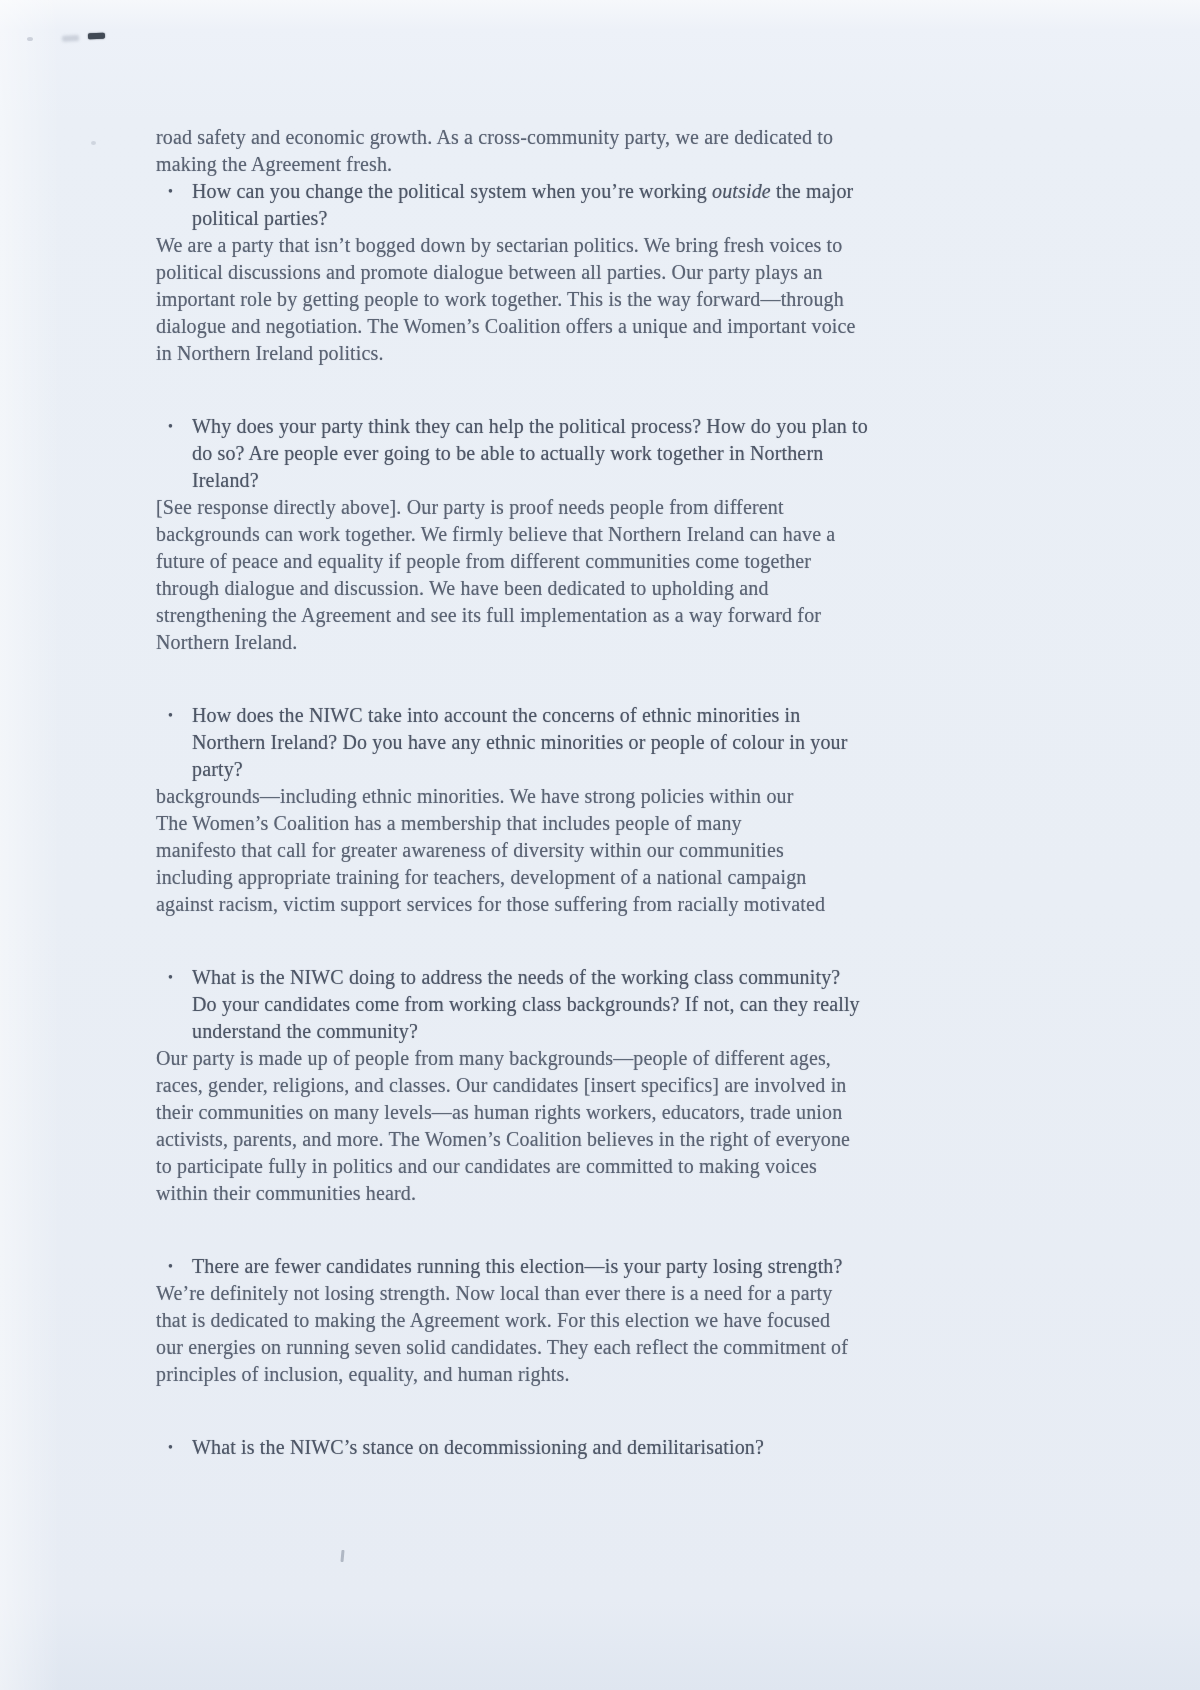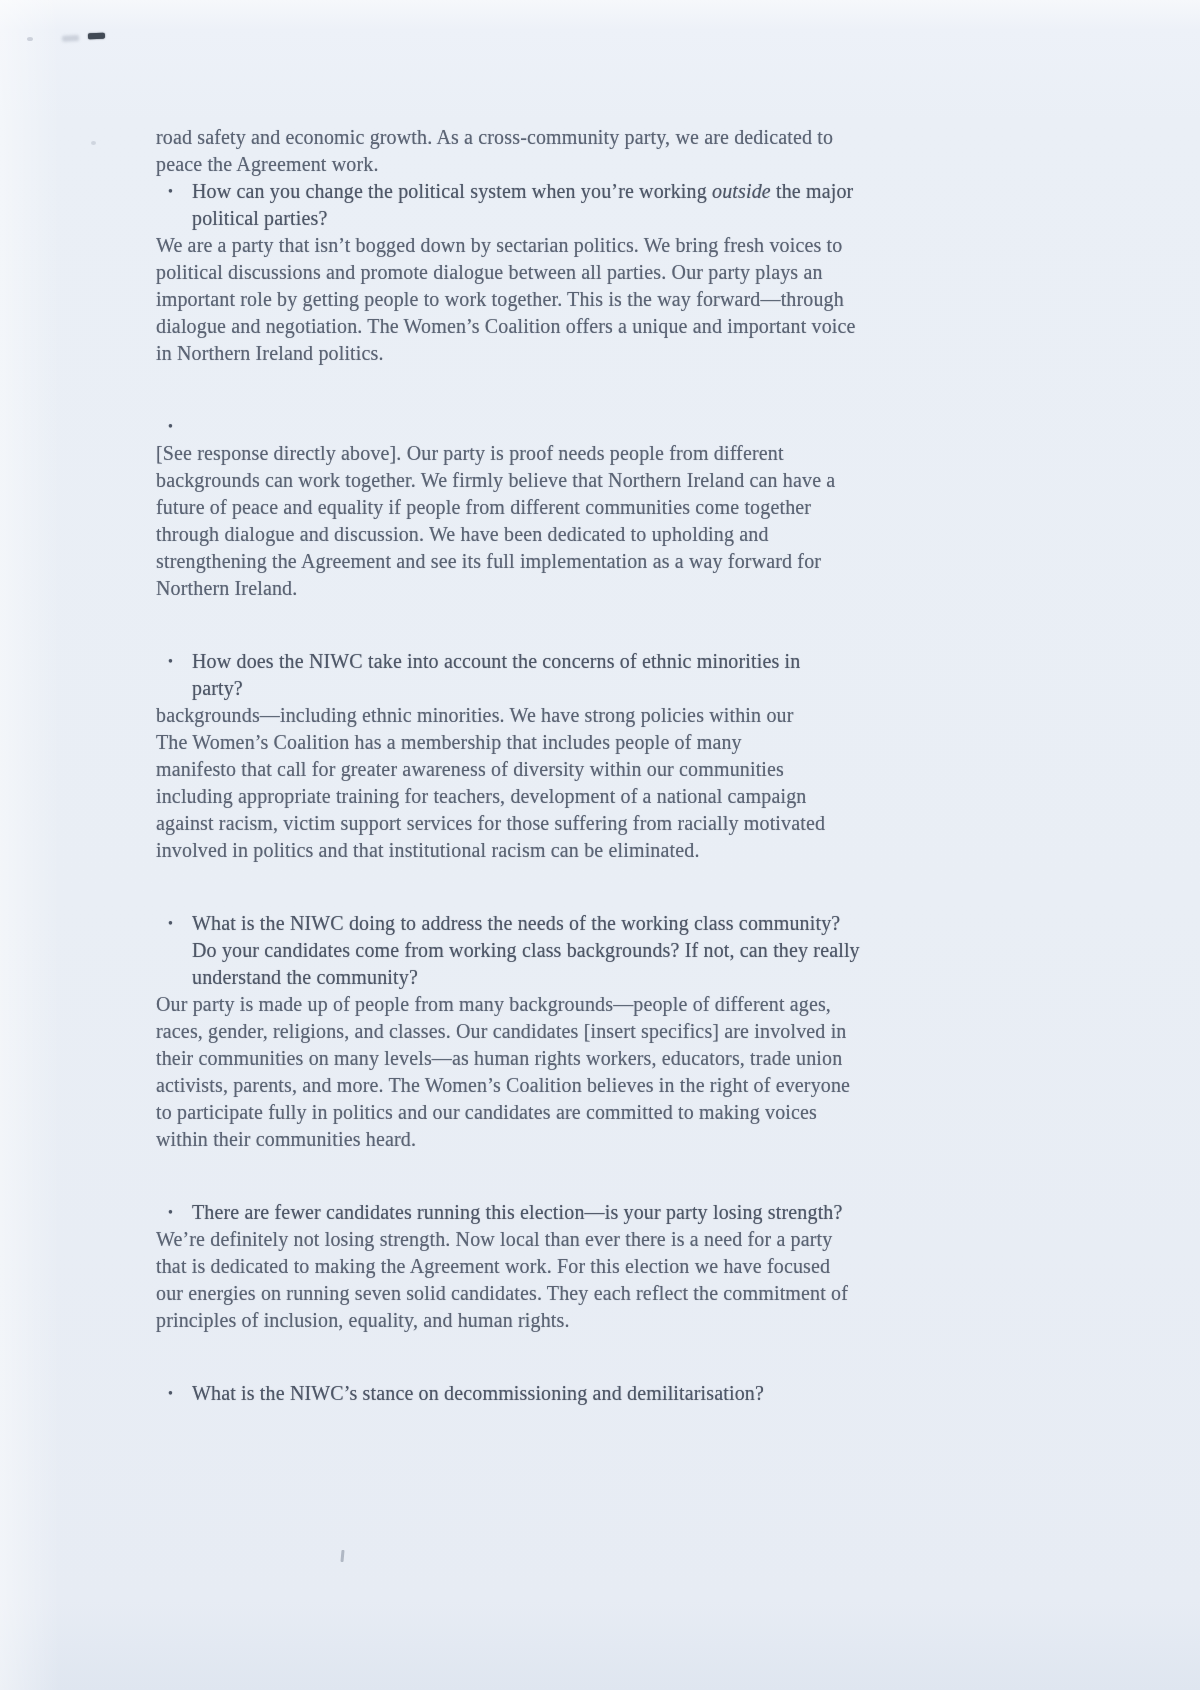--- a/index.html
+++ b/index.html
@@ -102,61 +102,66 @@
 
 <div class="page">
   <div class="edge-wash"></div>
   <div class="mark mark-dash"></div>
   <div class="mark mark-speck-a"></div>
   <div class="mark mark-speck-b"></div>
   <div class="mark mark-tick"></div>
   <div class="text-col" id="doc">
       <div class="para">
         <div class="line">road safety and economic growth. As a cross-community party, we are dedicated to</div>
-        <div class="line">peace the Agreement work.</div>
+        <div class="line">making the Agreement fresh.</div>
       </div>
       <div class="bullet-item">
         <span class="bullet">•</span>
         <div class="q-lines">
           <div class="line">How can you change the political system when you’re working <i>outside</i> the major</div>
           <div class="line">political parties?</div>
         </div>
       </div>
       <div class="para">
         <div class="line">We are a party that isn’t bogged down by sectarian politics. We bring fresh voices to</div>
         <div class="line">political discussions and promote dialogue between all parties. Our party plays an</div>
         <div class="line">important role by getting people to work together. This is the way forward—through</div>
         <div class="line">dialogue and negotiation. The Women’s Coalition offers a unique and important voice</div>
         <div class="line">in Northern Ireland politics.</div>
       </div>
       <div class="bullet-item gapped">
         <span class="bullet">•</span>
+        <div class="q-lines">
+          <div class="line">Why does your party think they can help the political process? How do you plan to</div>
+          <div class="line">do so? Are people ever going to be able to actually work together in Northern</div>
+          <div class="line">Ireland?</div>
+        </div>
       </div>
       <div class="para">
         <div class="line">[See response directly above]. Our party is proof needs people from different</div>
         <div class="line">backgrounds can work together. We firmly believe that Northern Ireland can have a</div>
         <div class="line">future of peace and equality if people from different communities come together</div>
         <div class="line">through dialogue and discussion. We have been dedicated to upholding and</div>
         <div class="line">strengthening the Agreement and see its full implementation as a way forward for</div>
         <div class="line">Northern Ireland.</div>
       </div>
       <div class="bullet-item gapped">
         <span class="bullet">•</span>
         <div class="q-lines">
           <div class="line">How does the NIWC take into account the concerns of ethnic minorities in</div>
+          <div class="line">Northern Ireland? Do you have any ethnic minorities or people of colour in your</div>
           <div class="line">party?</div>
         </div>
       </div>
       <div class="para">
         <div class="line">backgrounds—including ethnic minorities. We have strong policies within our</div>
         <div class="line">The Women’s Coalition has a membership that includes people of many</div>
         <div class="line">manifesto that call for greater awareness of diversity within our communities</div>
         <div class="line">including appropriate training for teachers, development of a national campaign</div>
         <div class="line">against racism, victim support services for those suffering from racially motivated</div>
-        <div class="line">involved in politics and that institutional racism can be eliminated.</div>
       </div>
       <div class="bullet-item gapped">
         <span class="bullet">•</span>
         <div class="q-lines">
           <div class="line">What is the NIWC doing to address the needs of the working class community?</div>
           <div class="line">Do your candidates come from working class backgrounds? If not, can they really</div>
           <div class="line">understand the community?</div>
         </div>
       </div>
       <div class="para">

